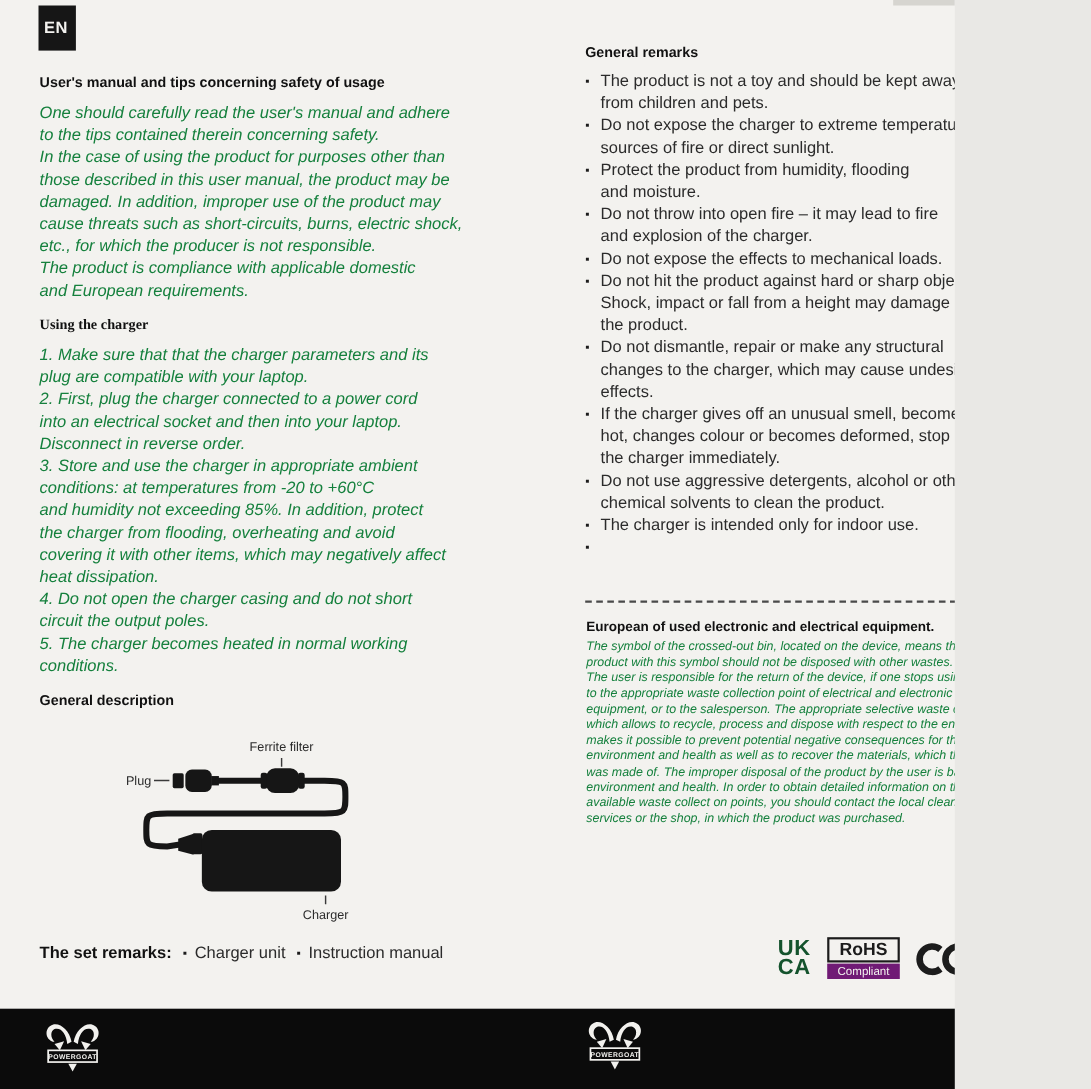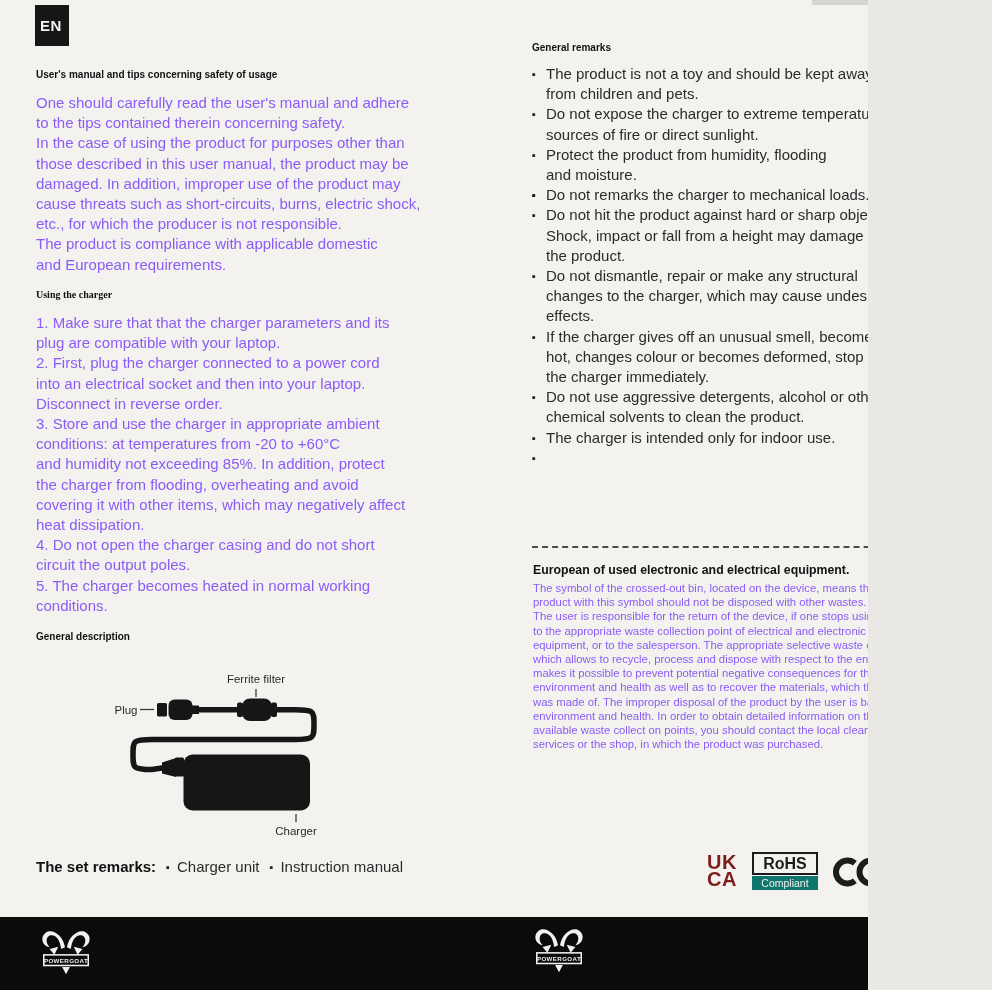--- a/index.html
+++ b/index.html
@@ -11,24 +11,24 @@
   }
   
   .en-badge{
     position:absolute;left:35px;top:5px;width:34px;height:41px;
     background:#161616;color:#f4f3f0;
     display:flex;align-items:center;
     padding-left:5px;box-sizing:border-box;
     font-size:15px;font-weight:bold;letter-spacing:.5px;
   }
   
-  .h{position:absolute;font-weight:bold;color:#111;font-size:10px;line-height:18px;margin:0;}
+  .h{position:absolute;font-weight:bold;color:#111;font-size:13px;line-height:18px;margin:0;}
   .body-text{
     position:absolute;margin:0;font-size:15px;line-height:20.2px;
-    white-space:pre-line;color:#8b5cf6;
+    white-space:pre-line;color:#15803d;font-style:italic;
   }
   .h-usage{left:36px;top:66px;}
   .p-usage{left:36px;top:93px;width:470px;}
   .h-using{left:36px;top:286px;font-family:Liberation Serif, serif;}
   .p-using{left:36px;top:313px;width:470px;}
   .h-desc{left:36px;top:628px;}
   .h-general{left:532px;top:39px;}
   
   .remarks{position:absolute;left:532px;top:64px;width:452px;}
   .rem{position:relative;padding-left:14px;white-space:pre-line;
@@ -43,26 +43,26 @@
   .diagram{position:absolute;left:88px;top:666px;width:300px;height:182px;}
   .diagram .ink{fill:#161616;}
   .dlab{font-family:"Liberation Sans",sans-serif;font-size:11.5px;fill:#2b2b2b;}
   .dline{stroke:#3a3a3a;stroke-width:1.3px;}
   .cable{stroke:#161616;stroke-width:5.5px;fill:none;stroke-linecap:round;}
   
   .set-line{position:absolute;left:36px;top:858px;font-size:15px;color:#2b2b2b;}
   .set-line .lbl{font-weight:bold;color:#111;}
   .set-line .sb{font-size:11px;margin:0 7px 0 10px;vertical-align:1px;color:#1c1c1c;}
   
-  .ukca{position:absolute;left:707px;top:854px;font-weight:bold;color:#7f1d1d;
+  .ukca{position:absolute;left:707px;top:854px;font-weight:bold;color:#14532d;
         font-size:20px;line-height:16.5px;letter-spacing:.5px;}
   .rohs{position:absolute;left:752px;top:852px;width:66px;text-align:center;}
   .rohs .rt{border:2.5px solid #1b1b1b;font-weight:bold;font-size:16px;line-height:19px;
             color:#1b1b1b;background:transparent;}
-  .rohs .rb{background:#0f766e;color:#f3f2ef;font-size:10.5px;line-height:14px;margin-top:1px;}
+  .rohs .rb{background:#701a75;color:#f3f2ef;font-size:10.5px;line-height:14px;margin-top:1px;}
   .ce-mark{position:absolute;left:830px;top:857px;}
   .recycle-mark{position:absolute;left:880px;top:855px;}
   .bin-mark{position:absolute;left:919px;top:850px;}
   .mk{stroke:#1c1c1c;}
   
   .footer{position:absolute;left:0;top:917px;width:992px;height:73px;background:#0b0b0b;}
   .goat{position:absolute;width:58px;height:52px;}
   .goat1{left:37px;top:8px;}
   .goat2{left:530px;top:6px;}
   .smudge{position:absolute;right:0;top:0;width:56px;height:5px;background:#b9b7b2;opacity:.5;}
@@ -140,22 +140,23 @@
 
   <h2 class="h h-general">General remarks</h2>
 
   <div class="remarks">
     <div class="rem"><span class="blt">▪</span><span>The product is not a toy and should be kept away
 from children and pets.</span></div>
     <div class="rem"><span class="blt">▪</span><span>Do not expose the charger to extreme temperatures,
 sources of fire or direct sunlight.</span></div>
     <div class="rem"><span class="blt">▪</span><span>Protect the product from humidity, flooding
 and moisture.</span></div>
-    <div class="rem"><span class="blt">▪</span></div>
-    <div class="rem"><span class="blt">▪</span><span>Do not remarks the charger to mechanical loads.</span></div>
+    <div class="rem"><span class="blt">▪</span><span>Do not throw into open fire – it may lead to fire
+and explosion of the charger.</span></div>
+    <div class="rem"><span class="blt">▪</span><span>Do not expose the effects to mechanical loads.</span></div>
     <div class="rem"><span class="blt">▪</span><span>Do not hit the product against hard or sharp objects.
 Shock, impact or fall from a height may damage
 the product.</span></div>
     <div class="rem"><span class="blt">▪</span><span>Do not dismantle, repair or make any structural
 changes to the charger, which may cause undesired
 effects.</span></div>
     <div class="rem"><span class="blt">▪</span><span>If the charger gives off an unusual smell, becomes very
 hot, changes colour or becomes deformed, stop using
 the charger immediately.</span></div>
     <div class="rem"><span class="blt">▪</span><span>Do not use aggressive detergents, alcohol or other

